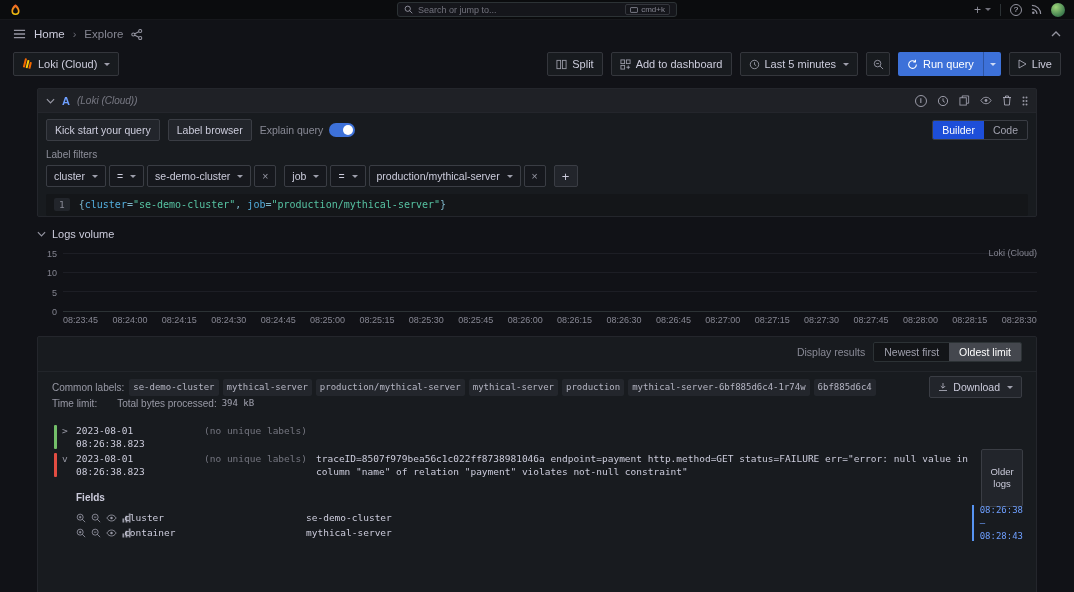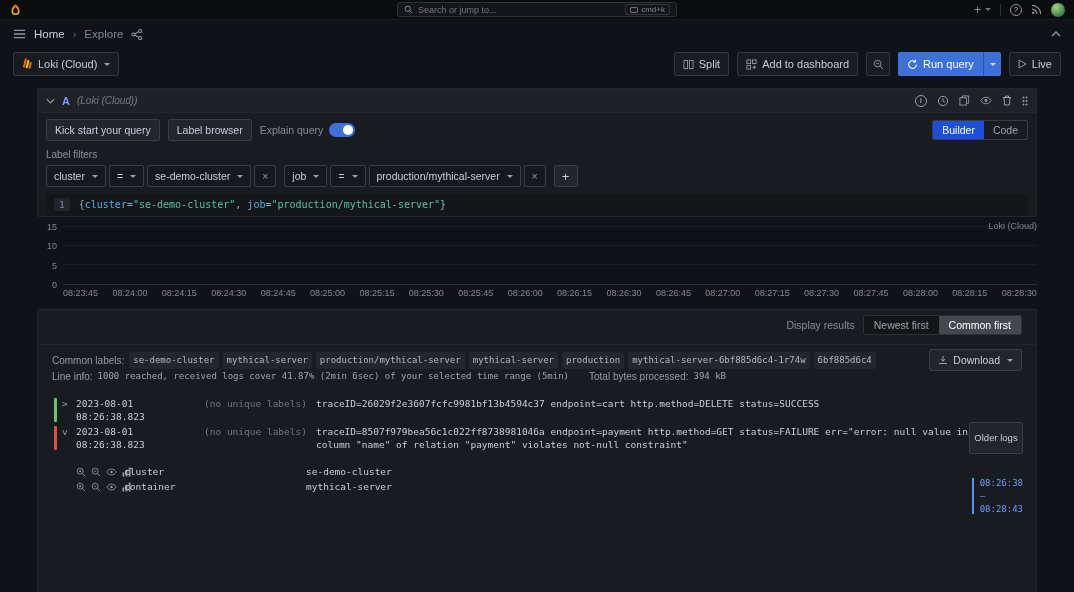--- a/index.html
+++ b/index.html
@@ -98,21 +98,21 @@
   .lr-chevron{width:14px;color:rgba(204,204,220,.7);flex-shrink:0}
   .lr-time{width:128px;flex-shrink:0}
   .lr-labels{width:112px;color:rgba(204,204,220,.5);flex-shrink:0}
   .lr-msg{flex:1;word-break:break-word;white-space:pre-wrap}
   .log-details{padding:12px 0 4px 24px}
   .fields-title{font-family:"Liberation Sans",sans-serif;font-size:10px;font-weight:bold;margin-bottom:6px}
   .field-row{display:flex;align-items:center;line-height:15px}
   .f-icons{width:48px;display:flex;gap:5px;align-items:center}
   .f-key{width:182px;flex-shrink:0}
   .f-val{flex:1;word-break:break-all}
-  .older-logs{position:absolute;right:13px;top:112px;width:54px;padding:9px 3px;background:#22252b;border:1px solid #3a3d44;border-radius:2px;font-size:9.5px;text-align:center;color:#ccccdc;cursor:pointer;line-height:12px}
+  .older-logs{position:absolute;right:13px;top:112px;width:42px;padding:16px 3px;background:#22252b;border:1px solid #3a3d44;border-radius:2px;font-size:9.5px;text-align:center;color:#ccccdc;cursor:pointer;line-height:12px}
   .time-markers{position:absolute;right:13px;top:168px;border-left:2px solid #5794f2;padding-left:6px;font-size:9px;color:#6e9fff;display:flex;flex-direction:column;gap:3px;font-family:"DejaVu Sans Mono",monospace;align-items:flex-start}
 </style>
 </head>
 <body>
 
 <header class="topnav">
   <span class="ic">
     <svg width="13" height="14" viewBox="0 0 16 16">
       <defs>
           <linearGradient id="gflame" x1="0" y1="1" x2="0" y2="0">
@@ -210,20 +210,30 @@
     <div class="btn">
       <span class="ic">
         <svg width="11" height="11" viewBox="0 0 12 12">
             <rect x="1" y="1" width="4" height="4" fill="none" stroke="currentColor"></rect>
             <rect x="7" y="1" width="4" height="4" fill="none" stroke="currentColor"></rect>
             <rect x="1" y="7" width="4" height="4" fill="none" stroke="currentColor"></rect>
             <path d="M9 7v4M7 9h4" stroke="currentColor"></path>
           </svg>
       </span>
       <span>Add to dashboard</span>
+    </div>
+    <div class="btn">
+      <span class="ic">
+        <svg width="11" height="11" viewBox="0 0 12 12">
+            <circle cx="6" cy="6" r="4.6" fill="none" stroke="currentColor"></circle>
+            <path d="M6 3.4V6l1.8 1.3" fill="none" stroke="currentColor"></path>
+          </svg>
+      </span>
+      <span>Last 5 minutes</span>
+      <span class="caret"></span>
     </div>
     <div class="btn btn-sq">
       <span class="ic">
         <svg width="11" height="11" viewBox="0 0 12 12">
             <circle cx="5" cy="5" r="3.6" fill="none" stroke="currentColor"></circle>
             <path d="M7.7 7.7 11 11M3.5 5h3" stroke="currentColor"></path>
           </svg>
       </span>
     </div>
     <div class="btn-primary">
@@ -352,20 +362,28 @@
       </span>
   </div>
 
   <div class="code-box">
     <span class="line-no">1</span>
     <span class="code-text"><span class="punct">{</span><span class="key">cluster</span><span class="punct">=</span><span class="str">"se-demo-cluster"</span><span class="punct">, </span><span class="key">job</span><span class="punct">=</span><span class="str">"production/mythical-server"</span><span class="punct">}</span></span>
   </div>
 </div>
 
 <div class="vol-section">
+  <div class="vol-header">
+    <span class="ic">
+      <svg width="9" height="6" viewBox="0 0 10 6">
+          <path d="M1 1l4 4 4-4" fill="none" stroke="currentColor" stroke-width="1.3"></path>
+        </svg>
+    </span>
+    <span>Logs volume</span>
+  </div>
   <div class="vol-body">
     <span class="vol-src">Loki (Cloud)</span>
     <div class="vol-chart">
       <div class="y-col">
           <span class="y-tick" style="bottom: calc(0%); top: auto; transform: translateY(50%);">0</span>
           <span class="y-tick" style="bottom: calc(33.3333%); top: auto; transform: translateY(50%);">5</span>
           <span class="y-tick" style="bottom: calc(66.6667%); top: auto; transform: translateY(50%); margin-top: 40px;">10</span>
           <span class="y-tick" style="bottom: calc(100%); top: auto; transform: translateY(50%);">15</span>
         </div>
       <div class="vol-plot">
@@ -857,41 +875,40 @@
   </div>
 </div>
 
 <div class="logs-panel">
 
   <div class="logs-controls">
     <span class="display-results">
       <span class="dim">Display results</span>
       <span class="seg-group">
           <span class="seg-opt">Newest first</span>
-          <span class="seg-opt sel">Common first</span>
+          <span class="seg-opt sel">Oldest limit</span>
         </span>
     </span>
   </div>
 
   <div class="logs-meta">
     <div class="meta-line">
       <span>Common labels:</span>
       <span style="display:inline-flex;gap:4px;flex-wrap:wrap">
           <span class="label-chip">se-demo-cluster</span>
           <span class="label-chip">mythical-server</span>
           <span class="label-chip">production/mythical-server</span>
           <span class="label-chip">mythical-server</span>
           <span class="label-chip">production</span>
           <span class="label-chip">mythical-server-6bf885d6c4-1r74w</span>
           <span class="label-chip">6bf885d6c4</span>
         </span>
     </div>
     <div class="meta-line">
-      <span>Line info:</span>
-      <span class="meta-mono">1000 reached, received logs cover 41.87% (2min 6sec) of your selected time range (5min)</span>
+      <span>Time limit:</span>
       <span style="width:10px"></span>
       <span>Total bytes processed:</span>
       <span class="meta-mono">394 kB</span>
     </div>
     <span class="btn-sm download-btn">
       <span class="ic">
         <svg width="10" height="10" viewBox="0 0 10 10">
             <path d="M5 1v5M2.8 4 5 6.2 7.2 4M1 8.5h8" fill="none" stroke="currentColor"></path>
           </svg>
       </span>
@@ -899,30 +916,30 @@
       <span class="caret"></span>
     </span>
   </div>
 
   <div class="log-rows">
       <div class="log-row">
         <span class="stripe" style="background: rgb(115, 191, 105);"></span>
         <span class="lr-chevron">&gt;</span>
         <span class="lr-time">2023-08-01 08:26:38.823</span>
         <span class="lr-labels">(no unique labels)</span>
-        <span class="lr-msg">traceID=26029f2e3607fcfc9981bf13b4594c37 endpoint=cart http.method=DELETE status=SUCCESS</span>
       </div>
       <div class="log-row">
         <span class="stripe" style="background: rgb(226, 77, 66);"></span>
         <span class="lr-chevron">v</span>
         <span class="lr-time">2023-08-01 08:26:38.823</span>
         <span class="lr-labels">(no unique labels)</span>
         <span class="lr-msg">traceID=8507f979bea56c1c022ff8738981046a endpoint=payment http.method=GET status=FAILURE err="error: null value in column "name" of relation "payment" violates not-null constraint"</span>
       </div>
       <div class="log-details">
+        <div class="fields-title">Fields</div>
         <div class="field-row">
           <span class="f-icons">
             <span class="ic">
               <svg width="10" height="10" viewBox="0 0 12 12">
                 <circle cx="5" cy="5" r="3.6" fill="none" stroke="currentColor"></circle>
                 <path d="M7.7 7.7 11 11M5 3.5v3M3.5 5h3" stroke="currentColor"></path>
               </svg>
             </span>
             <span class="ic">
               <svg width="10" height="10" viewBox="0 0 12 12">

